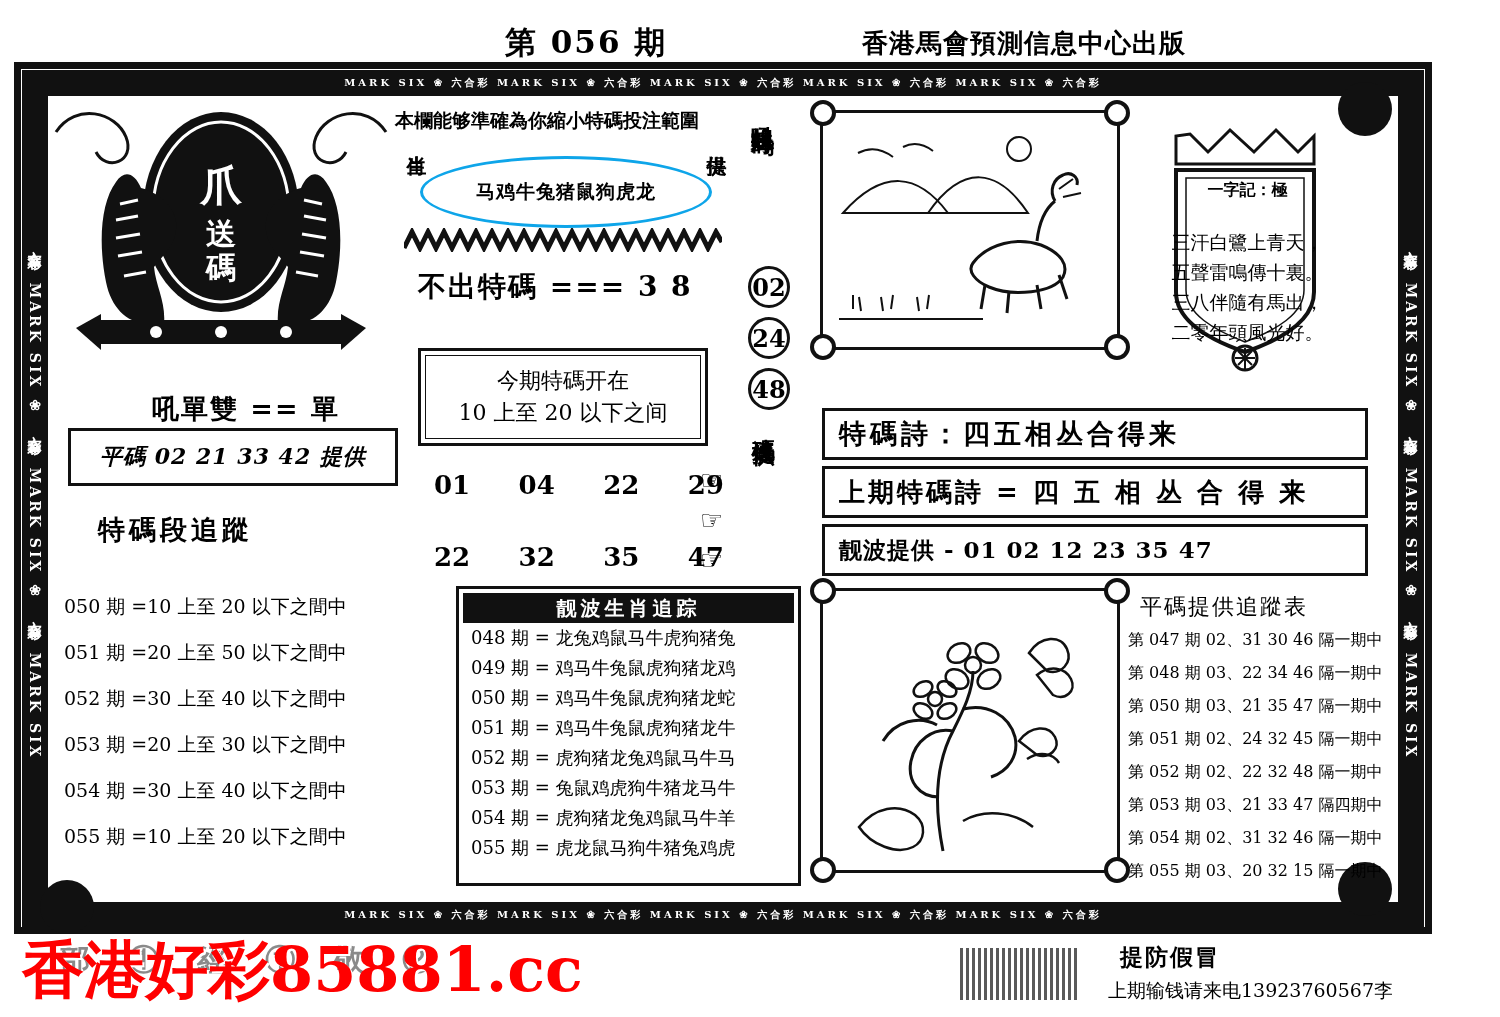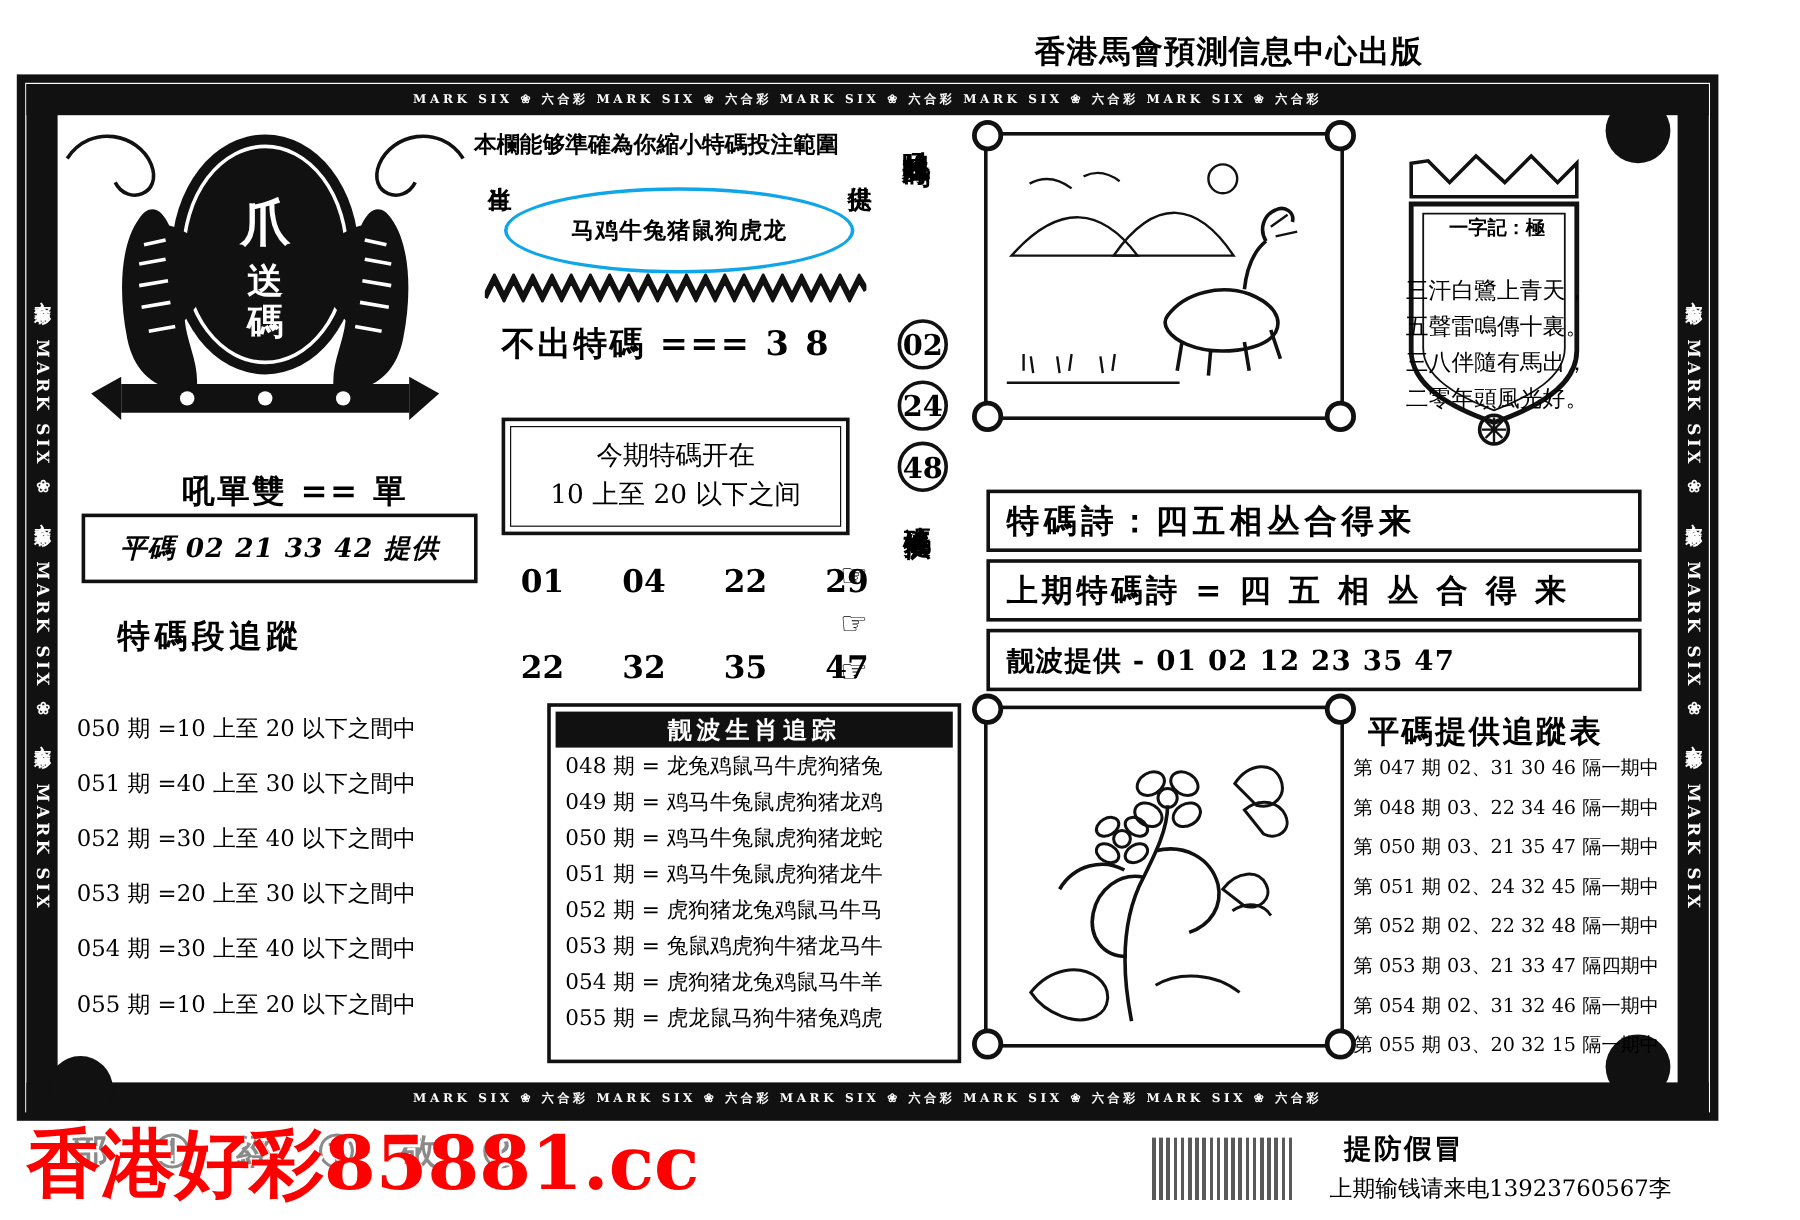--- a/index.html
+++ b/index.html
@@ -366,22 +366,22 @@
     font-weight: bold;
     padding-left: 14px;
   }
   .poem1 { left: 822px; top: 408px; width: 546px; height: 52px; font-size: 27px; letter-spacing: 4px; }
   .poem2 { left: 822px; top: 466px; width: 546px; height: 52px; font-size: 26px; letter-spacing: 3px; }
   .poem3 { left: 822px; top: 524px; width: 546px; height: 52px; font-size: 23px; letter-spacing: 1px; }
   .pingma-track-title {
     position: absolute;
     left: 1140px; top: 592px;
     font-family: "DejaVu Serif", "Liberation Serif", serif;
-    font-weight: bold;
-    font-size: 26px;
+    font-weight: normal;
+    font-size: 22px;
     letter-spacing: 2px;
   }
   .pingma-track {
     position: absolute;
     left: 1128px; top: 630px;
     width: 280px;
   }
   .pingma-track .row {
     font-family: "DejaVu Serif", "Liberation Serif", serif;
     font-size: 16px;
@@ -430,20 +430,21 @@
     color: #2b2b2b;
     opacity: .55;
     white-space: nowrap;
   }
 </style>
 </head>
 <body>
 
 <div class="page">
 
+  <div class="issue-no">第 056 期</div>
   <div class="publisher">香港馬會預測信息中心出版</div>
 
   <div class="frame-outer"></div>
   <div class="frame-inner"></div>
   <div class="frame-band-top">MARK SIX ❀ 六合彩 MARK SIX ❀ 六合彩 MARK SIX ❀ 六合彩 MARK SIX ❀ 六合彩 MARK SIX ❀ 六合彩</div>
   <div class="frame-band-bottom">MARK SIX ❀ 六合彩 MARK SIX ❀ 六合彩 MARK SIX ❀ 六合彩 MARK SIX ❀ 六合彩 MARK SIX ❀ 六合彩</div>
   <div class="side-band left">六合彩 ❀ MARK SIX ❀ 六合彩 ❀ MARK SIX ❀ 六合彩 ❀ MARK SIX</div>
   <div class="side-band right">六合彩 ❀ MARK SIX ❀ 六合彩 ❀ MARK SIX ❀ 六合彩 ❀ MARK SIX</div>
   <div class="corner-orb tr"></div>
   <div class="corner-orb br"></div>
@@ -473,21 +474,21 @@
       <circle cx="110" cy="240" r="6" fill="#fff"></circle>
       <circle cx="175" cy="240" r="6" fill="#fff"></circle>
       <circle cx="240" cy="240" r="6" fill="#fff"></circle>
     </svg>
   </div>
   <div class="crest-title">吼單雙 == 單</div>
   <div class="pingma-box">平碼 02 21 33 42 提供</div>
   <div class="track-title">特碼段追蹤</div>
   <div class="track-list">
     <div class="track-row">050 期 =10 上至 20 以下之間中</div>
-    <div class="track-row">051 期 =40 上至 30 以下之間中</div>
+    <div class="track-row">051 期 =20 上至 50 以下之間中</div>
     <div class="track-row">052 期 =30 上至 40 以下之間中</div>
     <div class="track-row">053 期 =20 上至 30 以下之間中</div>
     <div class="track-row">054 期 =30 上至 40 以下之間中</div>
     <div class="track-row">055 期 =10 上至 20 以下之間中</div>
   </div>
 
   <div class="mid-note">本欄能够準確為你縮小特碼投注範圍</div>
   <div class="side-v-left">生肖</div>
   <div class="side-v-right">提供</div>
   <div class="zodiac-oval">马鸡牛兔猪鼠狗虎龙</div>

